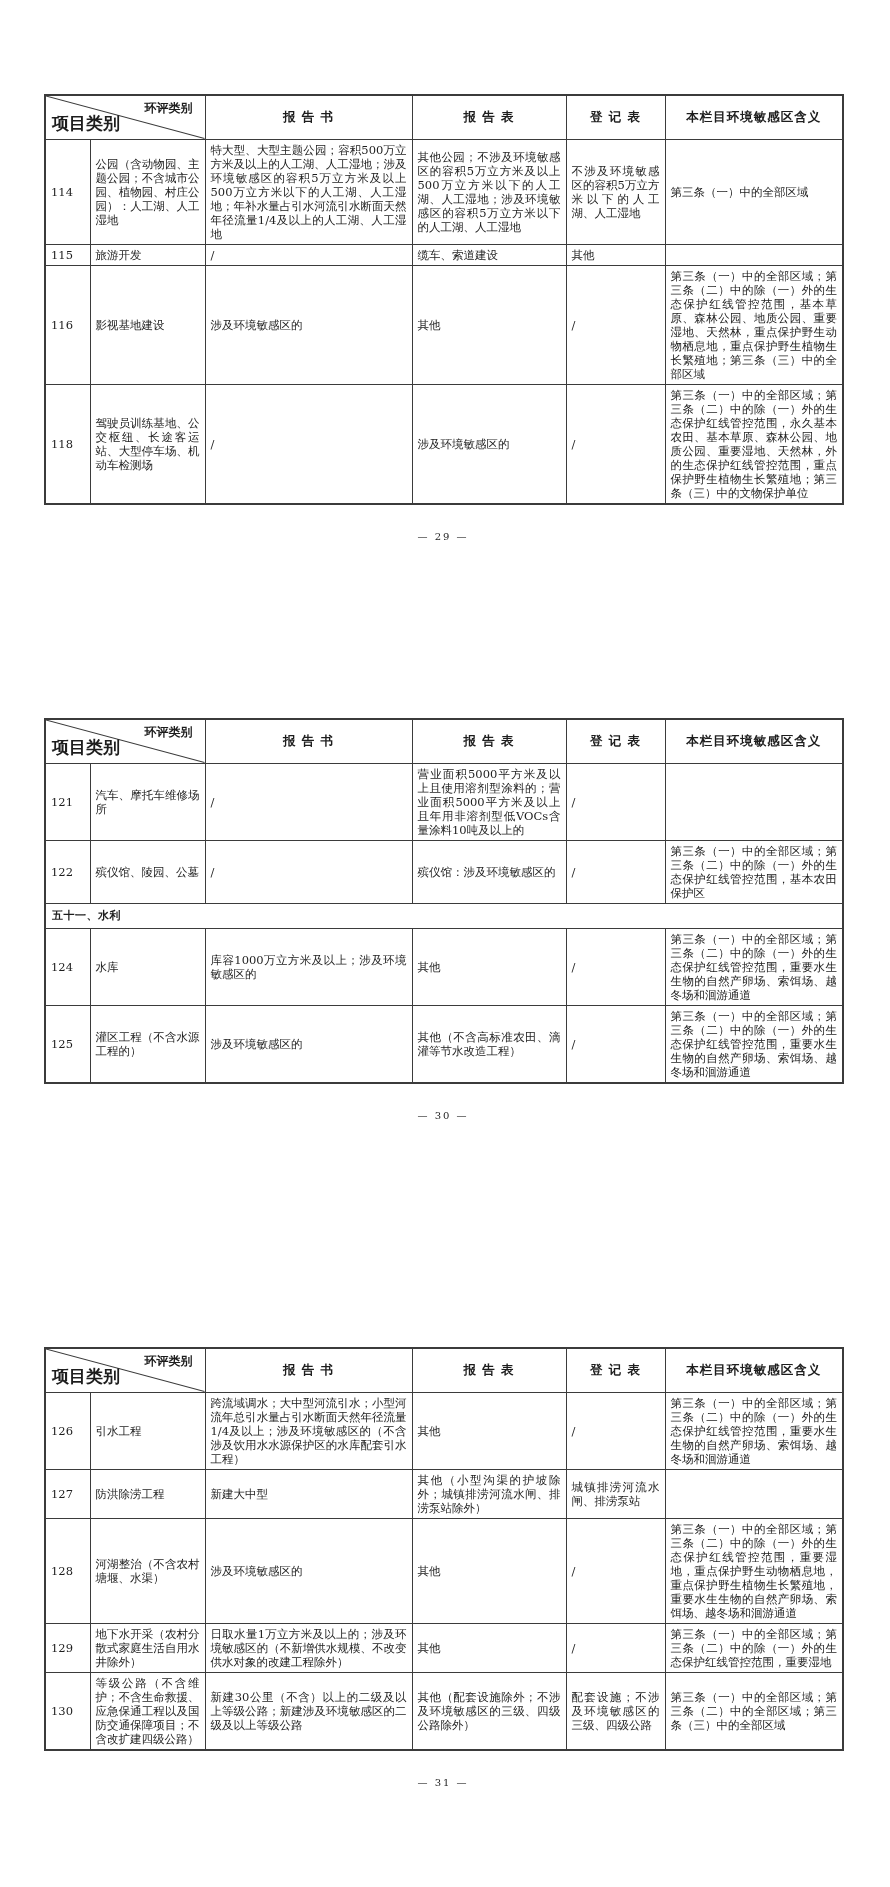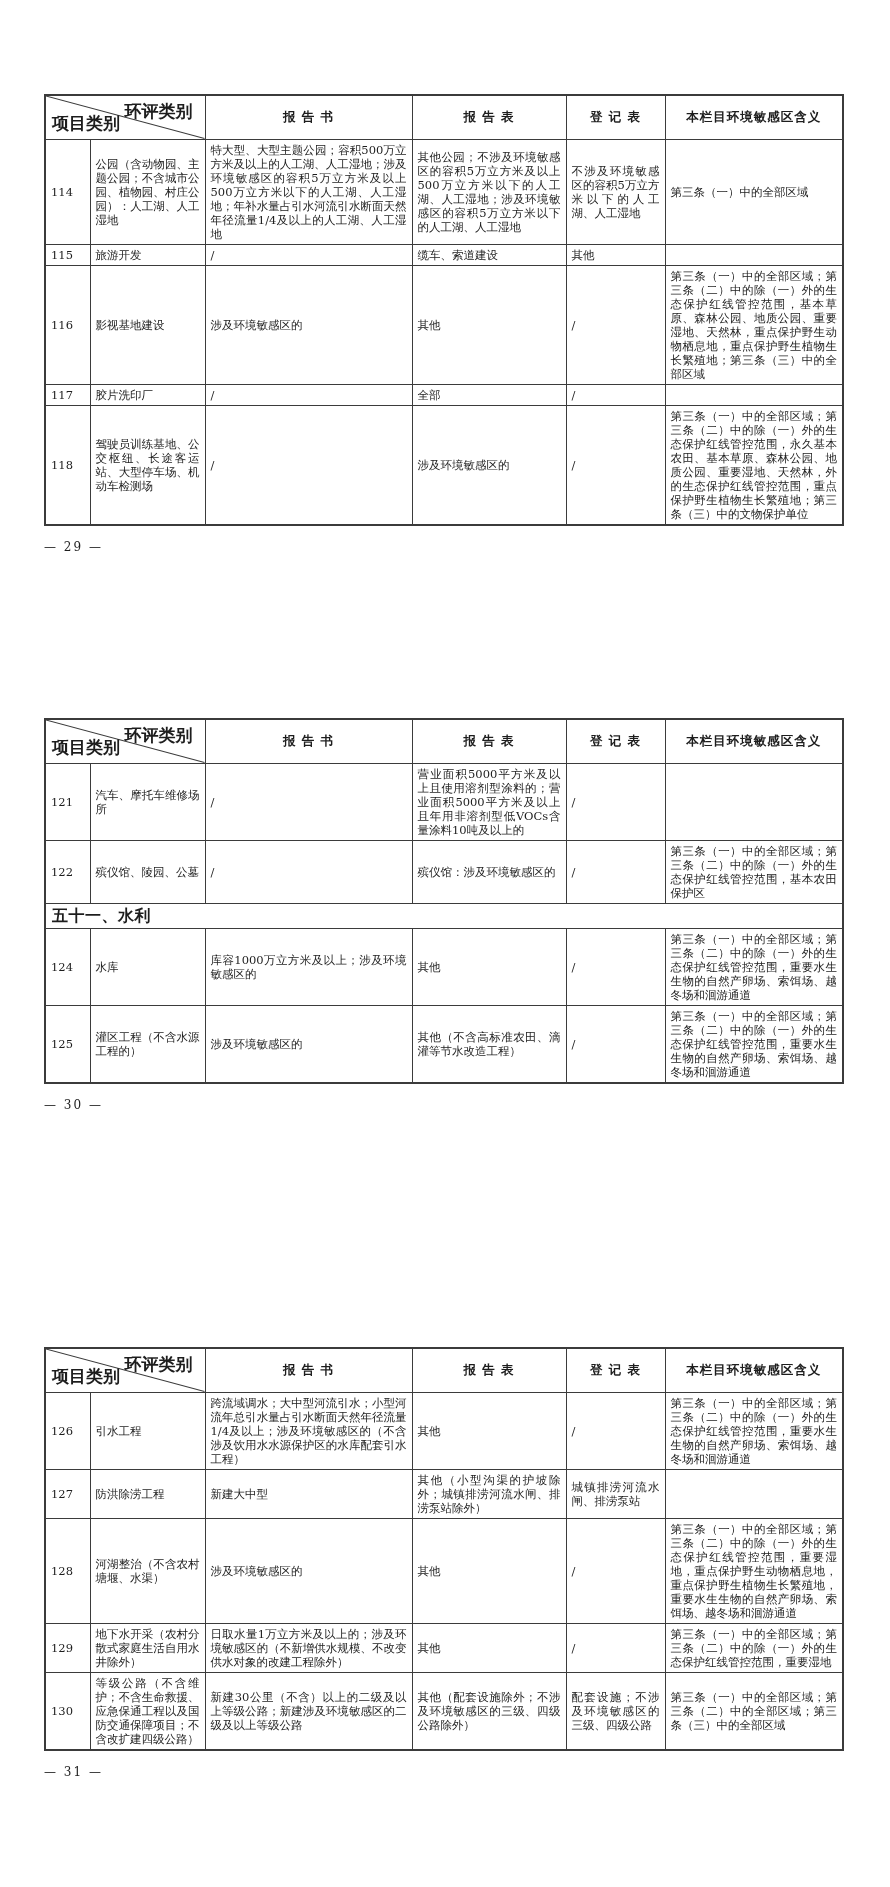--- a/index.html
+++ b/index.html
@@ -37,33 +37,33 @@
     font-size:11.5px;
     line-height:14px;
     padding:3px 5px;
     vertical-align:middle;
     text-align:justify;
   }
   td.num { text-align:center; padding:3px 1px; }
   tr.section td {
     font-weight:bold;
     text-align:left;
-    font-size:16px;
+    font-size:11px;
     padding:5px 6px;
     letter-spacing:0.5px;
   }
   th.corner { position:relative; padding:0; }
   th.corner svg { position:absolute; left:0; top:0; width:100%; height:100%; display:block; }
-  .c-top { position:absolute; top:4px; right:12px; font-size:17px; font-weight:bold; letter-spacing:0; }
+  .c-top { position:absolute; top:4px; right:12px; font-size:12px; font-weight:bold; letter-spacing:0; }
   .c-bot { position:absolute; bottom:4px; left:6px; font-size:17px; font-weight:bold; letter-spacing:0; }
 
   .pageno {
-    text-align:left;
-    margin-top:14px;
-    font-size:12px;
+    text-align:center;
+    margin-top:26px;
+    font-size:10px;
     letter-spacing:2px;
     font-family:"DejaVu Serif","Liberation Serif",serif;
   }
 </style>
 </head>
 <body>
 
 <div class="page page-29">
   <table class="cls">
     <colgroup>
@@ -108,28 +108,20 @@
       </tr>
       <tr>
         <td class="num">116</td>
         <td>影视基地建设</td>
         <td>涉及环境敏感区的</td>
         <td>其他</td>
         <td>/</td>
         <td>第三条（一）中的全部区域；第三条（二）中的除（一）外的生态保护红线管控范围，基本草原、森林公园、地质公园、重要湿地、天然林，重点保护野生动物栖息地，重点保护野生植物生长繁殖地；第三条（三）中的全部区域</td>
       </tr>
       <tr>
-        <td class="num">117</td>
-        <td>胶片洗印厂</td>
-        <td>/</td>
-        <td>全部</td>
-        <td>/</td>
-        <td></td>
-      </tr>
-      <tr>
         <td class="num">118</td>
         <td>驾驶员训练基地、公交枢纽、长途客运站、大型停车场、机动车检测场</td>
         <td>/</td>
         <td>涉及环境敏感区的</td>
         <td>/</td>
         <td>第三条（一）中的全部区域；第三条（二）中的除（一）外的生态保护红线管控范围，永久基本农田、基本草原、森林公园、地质公园、重要湿地、天然林，外的生态保护红线管控范围，重点保护野生植物生长繁殖地；第三条（三）中的文物保护单位</td>
       </tr>
     </tbody>
   </table>
   <div class="pageno">— 29 —</div>

